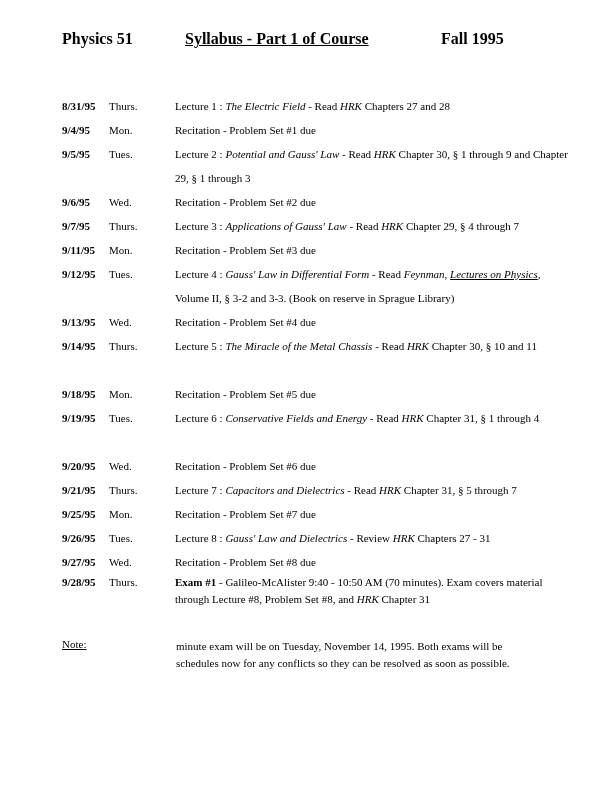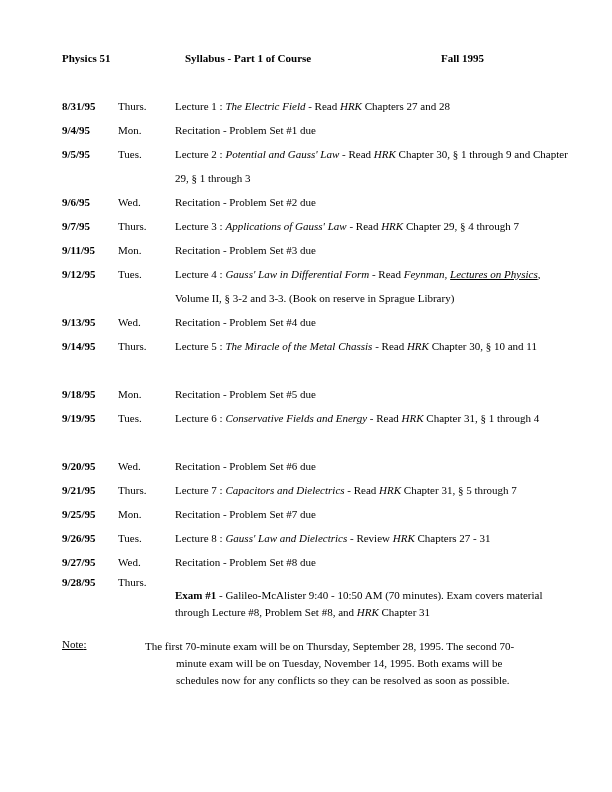--- a/index.html
+++ b/index.html
@@ -1,33 +1,33 @@
 <!DOCTYPE html>
 <html><head>
 <meta charset="utf-8">
 <style>
   html, body { margin:0; padding:0; background:#fff; }
   body { width:612px; height:792px; position:relative; font-family:"Liberation Serif","DejaVu Serif",serif; color:#000; font-size:11px; }
-  .hdr { position:absolute; top:52px; font-weight:bold; font-size:11px; }
+  .hdr { position:absolute; top:30px; font-weight:bold; font-size:16px; }
   .row { position:absolute; left:62px; width:520px; }
   .date { position:absolute; left:0;font-weight:bold; }
-  .day { position:absolute; left:56px; }
+  .day { position:absolute; left:47px; }
   .desc { position:absolute; left:113px; width:400px; line-height:24px; top:-6px; }
-  .desc.tight { line-height:17px; top:-2px;margin-top:13px; }
+  .desc.tight { line-height:17px; top:-2px; }
   i { font-style:italic; }
   u { text-decoration:underline;font-style:italic; }
   .note-label { position:absolute; left:62px; top:638px; text-decoration:underline; }
   .note-body { position:absolute; left:145px; top:638px; width:410px; line-height:17px; text-indent:0; }
   .note-body .ind { display:block; padding-left:31px; }
 </style>
 </head>
 <body>
 
 <div class="hdr" style="left:62px">Physics 51</div>
-<div class="hdr" style="left:185px;">Syllabus - Part 1 of Course</div>
+<div class="hdr" style="left:185px;text-decoration:underline">Syllabus - Part 1 of Course</div>
 <div class="hdr" style="left:441px">Fall 1995</div>
 
 <div id="sched">
     <div class="row" style="top: 100px;">
       <span class="date">8/31/95</span>
       <span class="day">Thurs.</span>
       <div class="desc"><span>Lecture 1 : </span><i>The Electric Field</i><span> -  Read </span><i>HRK</i> <span>Chapters 27 and 28</span></div>
     </div>
     <div class="row" style="top: 124px;">
       <span class="date">9/4/95</span>
@@ -106,16 +106,15 @@
     </div>
     <div class="row" style="top: 576px;">
       <span class="date">9/28/95</span>
       <span class="day">Thurs.</span>
       <div class="desc tight"><b>Exam #1</b><span>  -  Galileo-McAlister 9:40 - 10:50 AM (70 minutes).  Exam covers material through Lecture #8, Problem Set #8, and </span><i>HRK</i> <span>Chapter 31</span></div>
     </div>
   </div>
 
 <div class="note-label"><span>Note</span>:</div>
 <div class="note-body">
-  <span>The first 70-minute exam will be on Thursday, September 28, 1995.  The second 70-</span>
   <span class="ind">minute exam will be on Tuesday, November 14, 1995.  Both exams will be</span>
   <span class="ind">schedules now for any conflicts so they can be resolved as soon as possible.</span>
 </div>
 
 </body></html>

